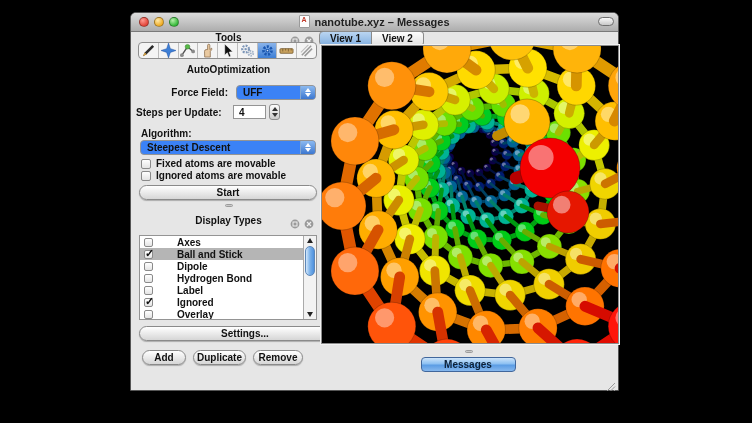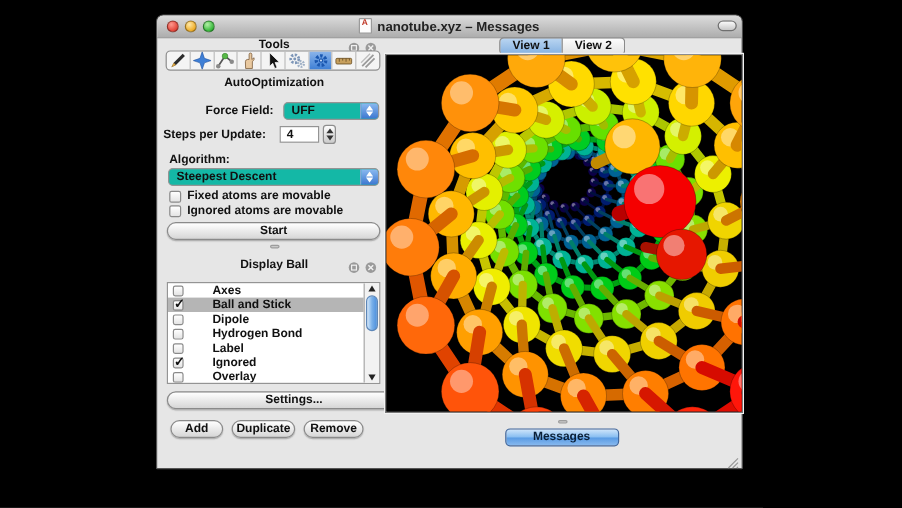--- a/index.html
+++ b/index.html
@@ -26,21 +26,21 @@
   .panel-header{position:absolute;left:0;right:0;height:13px;}
   .panel-title{position:absolute;left:0;right:0;top:1px;text-align:center;font-size:10px;font-weight:bold;color:#111;}
   .panel-btn{position:absolute;top:1px;width:10px;height:10px;cursor:pointer;}
   .tools-toolbar{position:absolute;left:2px;top:11px;width:179px;height:17px;background:#f4f4f4;
                  border:1px solid #8e8e8e;border-radius:4px;display:flex;box-sizing:border-box;overflow:hidden;}
   .tool-btn{flex:1;display:flex;align-items:center;justify-content:center;border-right:1px solid #bdbdbd;}
   .tool-btn:last-child{border-right:none;}
   .tool-btn.sel{background:linear-gradient(#8ab4ea,#3e7fd6);}
   .section-label{position:absolute;left:0;right:0;top:33px;text-align:center;font-size:10px;font-weight:bold;color:#111;}
   .field-label{position:absolute;font-size:10px;font-weight:bold;color:#111;}
-  .popup{position:absolute;height:15px;background:#14b8a6;border:1px solid #949494;border-radius:4px;
+  .popup{position:absolute;height:15px;background:#3b82f6;border:1px solid #949494;border-radius:4px;
          box-sizing:border-box;overflow:hidden;}
   .popup-text{position:absolute;left:6px;top:1px;font-size:10px;font-weight:bold;color:#111;}
   .popup-cap{position:absolute;right:0;top:0;bottom:0;width:14px;background:linear-gradient(#8cbaf0,#3c77d0);
              border-left:1px solid #84a8d4;display:flex;flex-direction:column;align-items:center;justify-content:center;}
   .tri-up{width:0;height:0;border-left:3px solid transparent;border-right:3px solid transparent;
           border-bottom:4px solid #fff;margin-bottom:1px;}
   .tri-dn{width:0;height:0;border-left:3px solid transparent;border-right:3px solid transparent;
           border-top:4px solid #fff;}
   .spin-value{position:absolute;background:#fff;border:1px solid #949494;box-sizing:border-box;
               font-size:10px;font-weight:bold;color:#111;padding:1px 0 0 5px;}
@@ -70,21 +70,21 @@
   .dl-label{font-size:10px;font-weight:bold;color:#111;margin-left:24px;white-space:nowrap;}
   .scrollbar{position:absolute;right:0;top:0;bottom:0;width:13px;background:#f2f2f2;border-left:1px solid #aaa;box-sizing:border-box;}
   .sb-arrow{position:absolute;left:0;right:0;height:9px;display:flex;align-items:center;justify-content:center;}
   .sb-up{top:0;} .sb-dn{bottom:0;}
   .sb-up i{width:0;height:0;border-left:3px solid transparent;border-right:3px solid transparent;border-bottom:5px solid #222;}
   .sb-dn i{width:0;height:0;border-left:3px solid transparent;border-right:3px solid transparent;border-top:5px solid #222;}
   .sb-thumb{position:absolute;left:1px;right:1px;top:10px;height:30px;border-radius:5px;
             background:linear-gradient(90deg,#d3e8fc,#79b0e9 50%,#4d90dd);border:1px solid #5d87b8;box-sizing:border-box;}
   
   .right-pane{position:absolute;left:188px;top:18px;right:0;bottom:0;}
-  .tab-row{position:absolute;left:0;right:0;top:0;height:15px;display:flex;justify-content:center;}
+  .tab-row{position:absolute;left:0;right:0;top:0;height:15px;display:flex;justify-content:flex-start;}
   .tab{height:15px;line-height:14px;padding:0 10px;font-size:10px;font-weight:bold;color:#111;
        background:linear-gradient(#fdfdfd,#e3e3e3);border:1px solid #8a8a8a;box-sizing:border-box;cursor:pointer;}
   .tab.first{border-radius:4px 0 0 4px;}
   .tab.last{border-radius:0 4px 4px 0;border-left:none;}
   .tab.sel{background:linear-gradient(#bad5f1,#84b1e1);}
   .gl-frame{position:absolute;left:2px;top:14px;width:298px;height:299px;background:#000;
             border:1px solid #8c8c8c;box-sizing:border-box;box-shadow:0 0 0 1px #f2f2f2;}
   #molecule-svg{display:block;width:296px;height:297px;}
   .messages-btn{position:absolute;left:50%;top:326px;width:95px;height:15px;margin-left:-48px;
             border:1px solid #41679c;border-radius:4px;box-sizing:border-box;text-align:center;
@@ -219,21 +219,21 @@
             <span class="checkbox"></span>
             <span class="cb-label">Ignored atoms are movable</span>
           </div>
         </div>
 
       <div class="push-btn" style="left:3px;top:154px;width:178px;">Start</div>
 
       <div class="dimple" style="top:173px;"></div>
 
       <div class="panel-header" style="top:183px;">
-        <div class="panel-title">Display Ball</div>
+        <div class="panel-title">Display Types</div>
         <span class="panel-btn" style="right:21px;"><svg width="10" height="10">
               <circle cx="5" cy="5" r="4.4" fill="#9a9a9a"></circle>
               <rect x="3" y="3" width="4" height="4" fill="none" stroke="#f0f0f0" stroke-width="1"></rect>
             </svg></span>
         <span class="panel-btn" style="right:7px;"><svg width="10" height="10">
               <circle cx="5" cy="5" r="4.4" fill="#9a9a9a"></circle>
               <path d="M3 3 L7 7 M7 3 L3 7" stroke="#f0f0f0" stroke-width="1.2"></path>
             </svg></span>
       </div>
 

